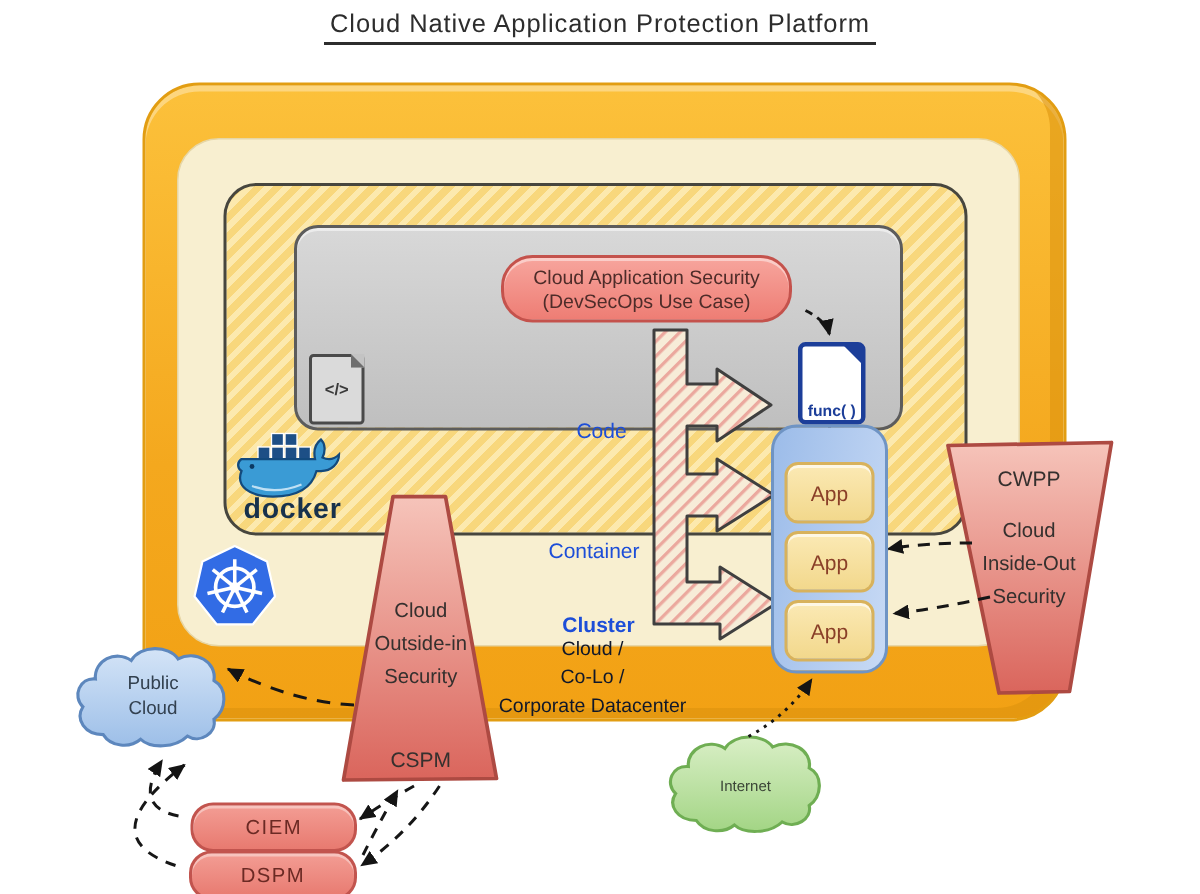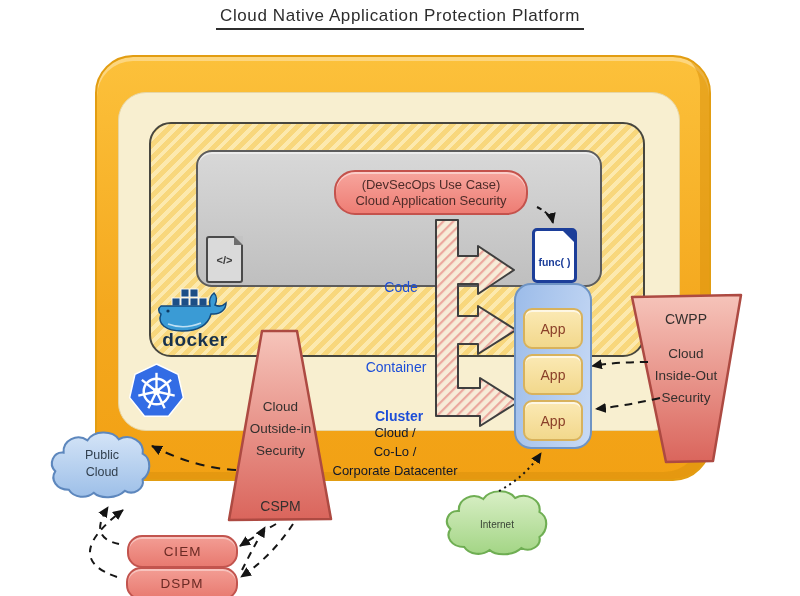--- a/index.html
+++ b/index.html
@@ -28,21 +28,21 @@
       font-size:13px;color:#4e2c29;line-height:16px;}
   .lbl{transform:translate(-50%,-50%);white-space:nowrap;font-size:14px;color:#1d4ed8;margin-top:24px;}
   .lbl-dc{transform:translate(-50%,-50%);white-space:nowrap;font-size:13px;color:#0f172a;}
   .code-icon{left:206px;top:236px;width:33px;height:43px;background:#dadada;
       border:2px solid #4a4a4a;border-radius:3px;display:flex;align-items:center;
       justify-content:center;font-size:11px;font-weight:bold;color:#3a3a3a;}
   .code-fold{position:absolute;top:-2px;right:-2px;width:0;height:0;
       border-top:9px solid #c3c3c3;border-left:9px solid #6e6e6e;}
   .func-icon{left:532px;top:228px;width:45px;height:55px;background:#fff;
       border:3px solid #1c3e99;border-radius:5px;display:flex;align-items:flex-end;
-      justify-content:center;padding-bottom:12px;box-sizing:border-box;
+      justify-content:center;box-sizing:border-box;
       font-size:10.5px;font-weight:bold;color:#1c3e99;}
   .func-fold{position:absolute;top:-1px;right:-1px;width:0;height:0;
       border-top:13px solid #1c3e99;border-left:13px solid transparent;}
   .docker-text{left:156px;top:329px;width:78px;text-align:center;font-size:19px;
       font-weight:700;color:#17314c;letter-spacing:.5px;}
   .app-stack{left:514px;top:283px;width:74px;height:162px;border-radius:17px;
       background:linear-gradient(100deg,#9cbce9,#c8daf5);border:2px solid #6f94c4;}
   .app-box{position:absolute;left:7px;width:56px;height:37px;border-radius:9px;
       background:linear-gradient(180deg,#fbe9b4,#f2d88c);border:2px solid #d8b25c;
       box-shadow:inset 0 2px 0 rgba(255,255,255,.65);
@@ -125,22 +125,22 @@
       <path d="M 236 470 Q 195 468 152 446" stroke-dasharray="9 7" marker-end="url(#ah)"></path>
       <path d="M 119 544 Q 88 538 108 507" stroke-dasharray="7 6" marker-end="url(#ah)"></path>
       <path d="M 117 577 Q 60 558 123 510" stroke-dasharray="7 6" marker-end="url(#ah)"></path>
       <path d="M 276 524 Q 258 534 240 546" stroke-dasharray="7 6" marker-end="url(#ah)"></path>
       <path d="M 293 524 Q 272 556 241 577" stroke-dasharray="7 6" marker-end="url(#ah)"></path>
       <path d="M 242 570 Q 252 550 265 527" stroke-dasharray="7 6" marker-end="url(#ah)"></path>
     </g>
   </svg>
 
   <div class="abs badge z10">
+    <span>Cloud Application Security</span>
     <span>(DevSecOps Use Case)</span>
-    <span>Cloud Application Security</span>
   </div>
 
   <div class="abs code-icon z10">
     <span>&lt;/&gt;</span>
     <span class="code-fold"></span>
   </div>
 
   <div class="abs func-icon z10">
     <span>func( )</span>
     <span class="func-fold"></span>

